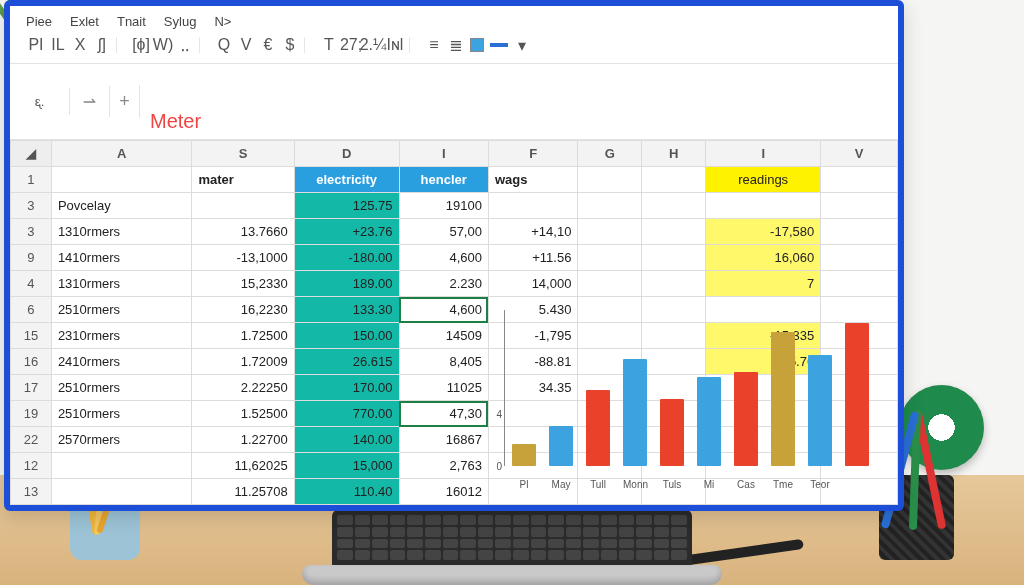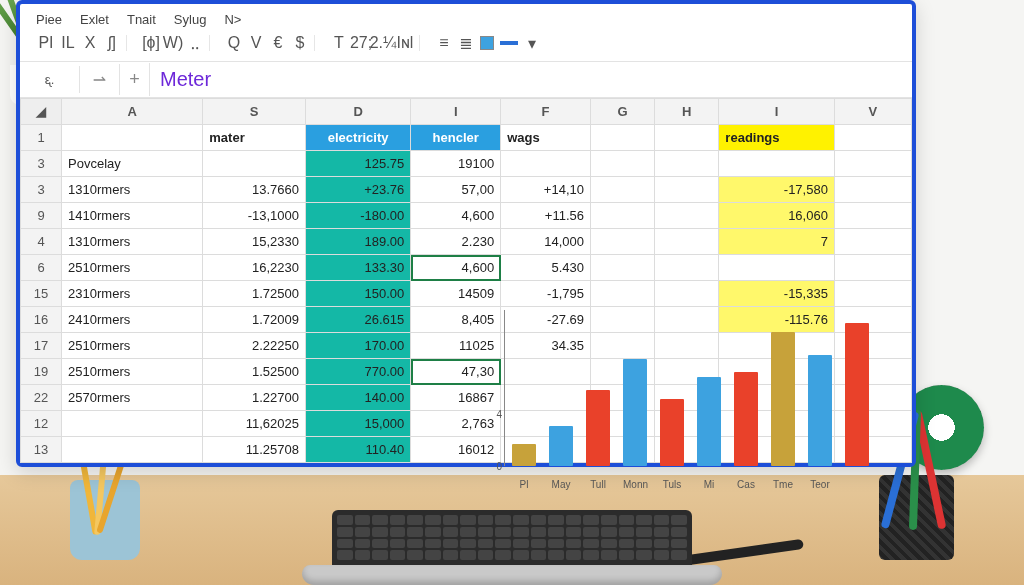--- a/index.html
+++ b/index.html
@@ -33,43 +33,43 @@
   .pencil.y2{left:98px;background:#f4c760;transform:rotate(5deg);}
   .pencil.y3{left:110px;background:#e8a52e;transform:rotate(18deg);}
   .pen{position:absolute;width:8px;height:120px;border-radius:4px;bottom:55px;}
   .pen.red{right:90px;background:#d33;transform:rotate(-12deg);}
   .pen.grn{right:105px;background:#2a8f4a;transform:rotate(2deg);}
   .pen.blu{right:120px;background:#2a6fd6;transform:rotate(15deg);}
   .tape{position:absolute; right:40px; bottom:115px; width:85px;height:85px;border-radius:50%;background:radial-gradient(circle,#fff 0 22%,#1e8a4c 22% 70%,#166b39 70% 100%); box-shadow:0 4px 8px rgba(0,0,0,.25);}
   .penflat{position:absolute; right:220px; bottom:25px; width:160px; height:10px; background:#222;border-radius:5px; transform:rotate(-8deg);}
 
   
-  .sheet { position:absolute; left:16px; top:0; width:900px; background:#fff; border:4px solid #1d4ed8; box-shadow: 0 6px 20px rgba(0,0,0,.15); border-radius:6px; }
+  .sheet { position:absolute; left:4px; top:0; width:900px; background:#fff; border:6px solid #1d4ed8; box-shadow: 0 6px 20px rgba(0,0,0,.15); border-radius:6px; }
   .menubar { display:flex; gap:18px; padding:8px 16px 4px; font-size:13px; color:#444; }
   .menubar span{cursor:default;}
   .toolbar { display:flex; align-items:center; gap:10px; padding:4px 12px 10px; border-bottom:1px solid #e3e3e3; font-size:12px; color:#555; }
   .toolbar .grp{display:flex;align-items:center;gap:6px;padding:0 6px;border-right:1px solid #e6e6e6;}
   .toolbar .grp:last-child{border-right:none;}
   .toolbar .ico{width:16px;height:16px;display:inline-flex;align-items:center;justify-content:center;font-size:16px;color:#555;}
   .toolbar .fill-swatch{width:14px;height:14px;background:#3da2e0;border:1px solid #888;}
   .toolbar .line-swatch{width:18px;height:4px;background:#2a6fd6;}
   .fxbar{display:flex;align-items:center;border-bottom:1px solid #e3e3e3;}
   .fxbar .namebox{width:60px;padding:6px 8px;border-right:1px solid #e3e3e3;font-size:13px;color:#555; text-align:center;}
   .fxbar .fxbtn{width:40px;text-align:center;color:#888;border-right:1px solid #e3e3e3;padding:6px 0;}
   .fxbar .fxbtn2{width:30px;text-align:center;color:#888;border-right:1px solid #e3e3e3;padding:6px 0;font-size:18px;}
-  .fxbar .fxinput{flex:1;padding:6px 10px;font-size:20px;color:#6d28d9;}
+  .fxbar .fxinput{flex:1;padding:6px 10px;font-size:20px;color:#ef4444;margin-top:40px;}
 
   table.grid{border-collapse:collapse;width:100%;table-layout:fixed;font-size:13px;color:#222;}
   table.grid th, table.grid td{border:1px solid #dcdcdc;height:26px;padding:0 6px;overflow:hidden;white-space:nowrap;}
   table.grid thead th{background:#f3f3f3;color:#555;font-weight:600;text-align:center;position:relative;}
   table.grid thead th.corner{background:#eee;}
   table.grid tbody th{background:#f3f3f3;color:#555;font-weight:400;text-align:center;width:32px;}
   col.cA{width:110px;}col.cS{width:80px;}col.cD{width:82px;}col.cI{width:70px;}col.cF{width:70px;}col.cG{width:50px;}col.cH{width:50px;}col.cI2{width:90px;}col.cV{width:60px;}
   .hdr-blue{background:#2a9fe0 !important;color:#fff !important;font-weight:600;text-align:center;}
-  .hdr-yellow{background:#fff200 !important;font-weight:700;text-align:left;margin-top:33px;}
+  .hdr-yellow{background:#fff200 !important;font-weight:400;text-align:center;margin-top:33px;}
   .hdr-bold{font-weight:700;}
   td.num{text-align:right;}
   td.greenish{background:#14b8a6;}
   td.sel{outline:2px solid #1e7f46;outline-offset:-2px;}
   td.yellow{background:#fff86b;text-align:right;}
 
   
   .chart{position:absolute; left:486px; top:310px; width:405px; height:180px; background:transparent;}
   .chart .plot{position:absolute;left:18px;right:0;top:0;bottom:24px;}
   .chart .axis{position:absolute;left:0;top:0;bottom:0;width:1px;background:#888;}
@@ -354,21 +354,21 @@
             <td></td>
             <td class="num yellow">-15,335</td>
             <td></td>
           </tr>
           <tr>
             <th>16</th>
             <td>2410rmers</td>
             <td class="num">1.72009</td>
             <td class="num greenish">26.615</td>
             <td class="num">8,405</td>
-            <td class="num">-27.69</td>
+            <td class="num">-88.81</td>
             <td></td>
             <td></td>
             <td class="num yellow">-115.76</td>
             <td></td>
           </tr>
           <tr>
             <th>17</th>
             <td>2510rmers</td>
             <td class="num">2.22250</td>
             <td class="num greenish">170.00</td>

